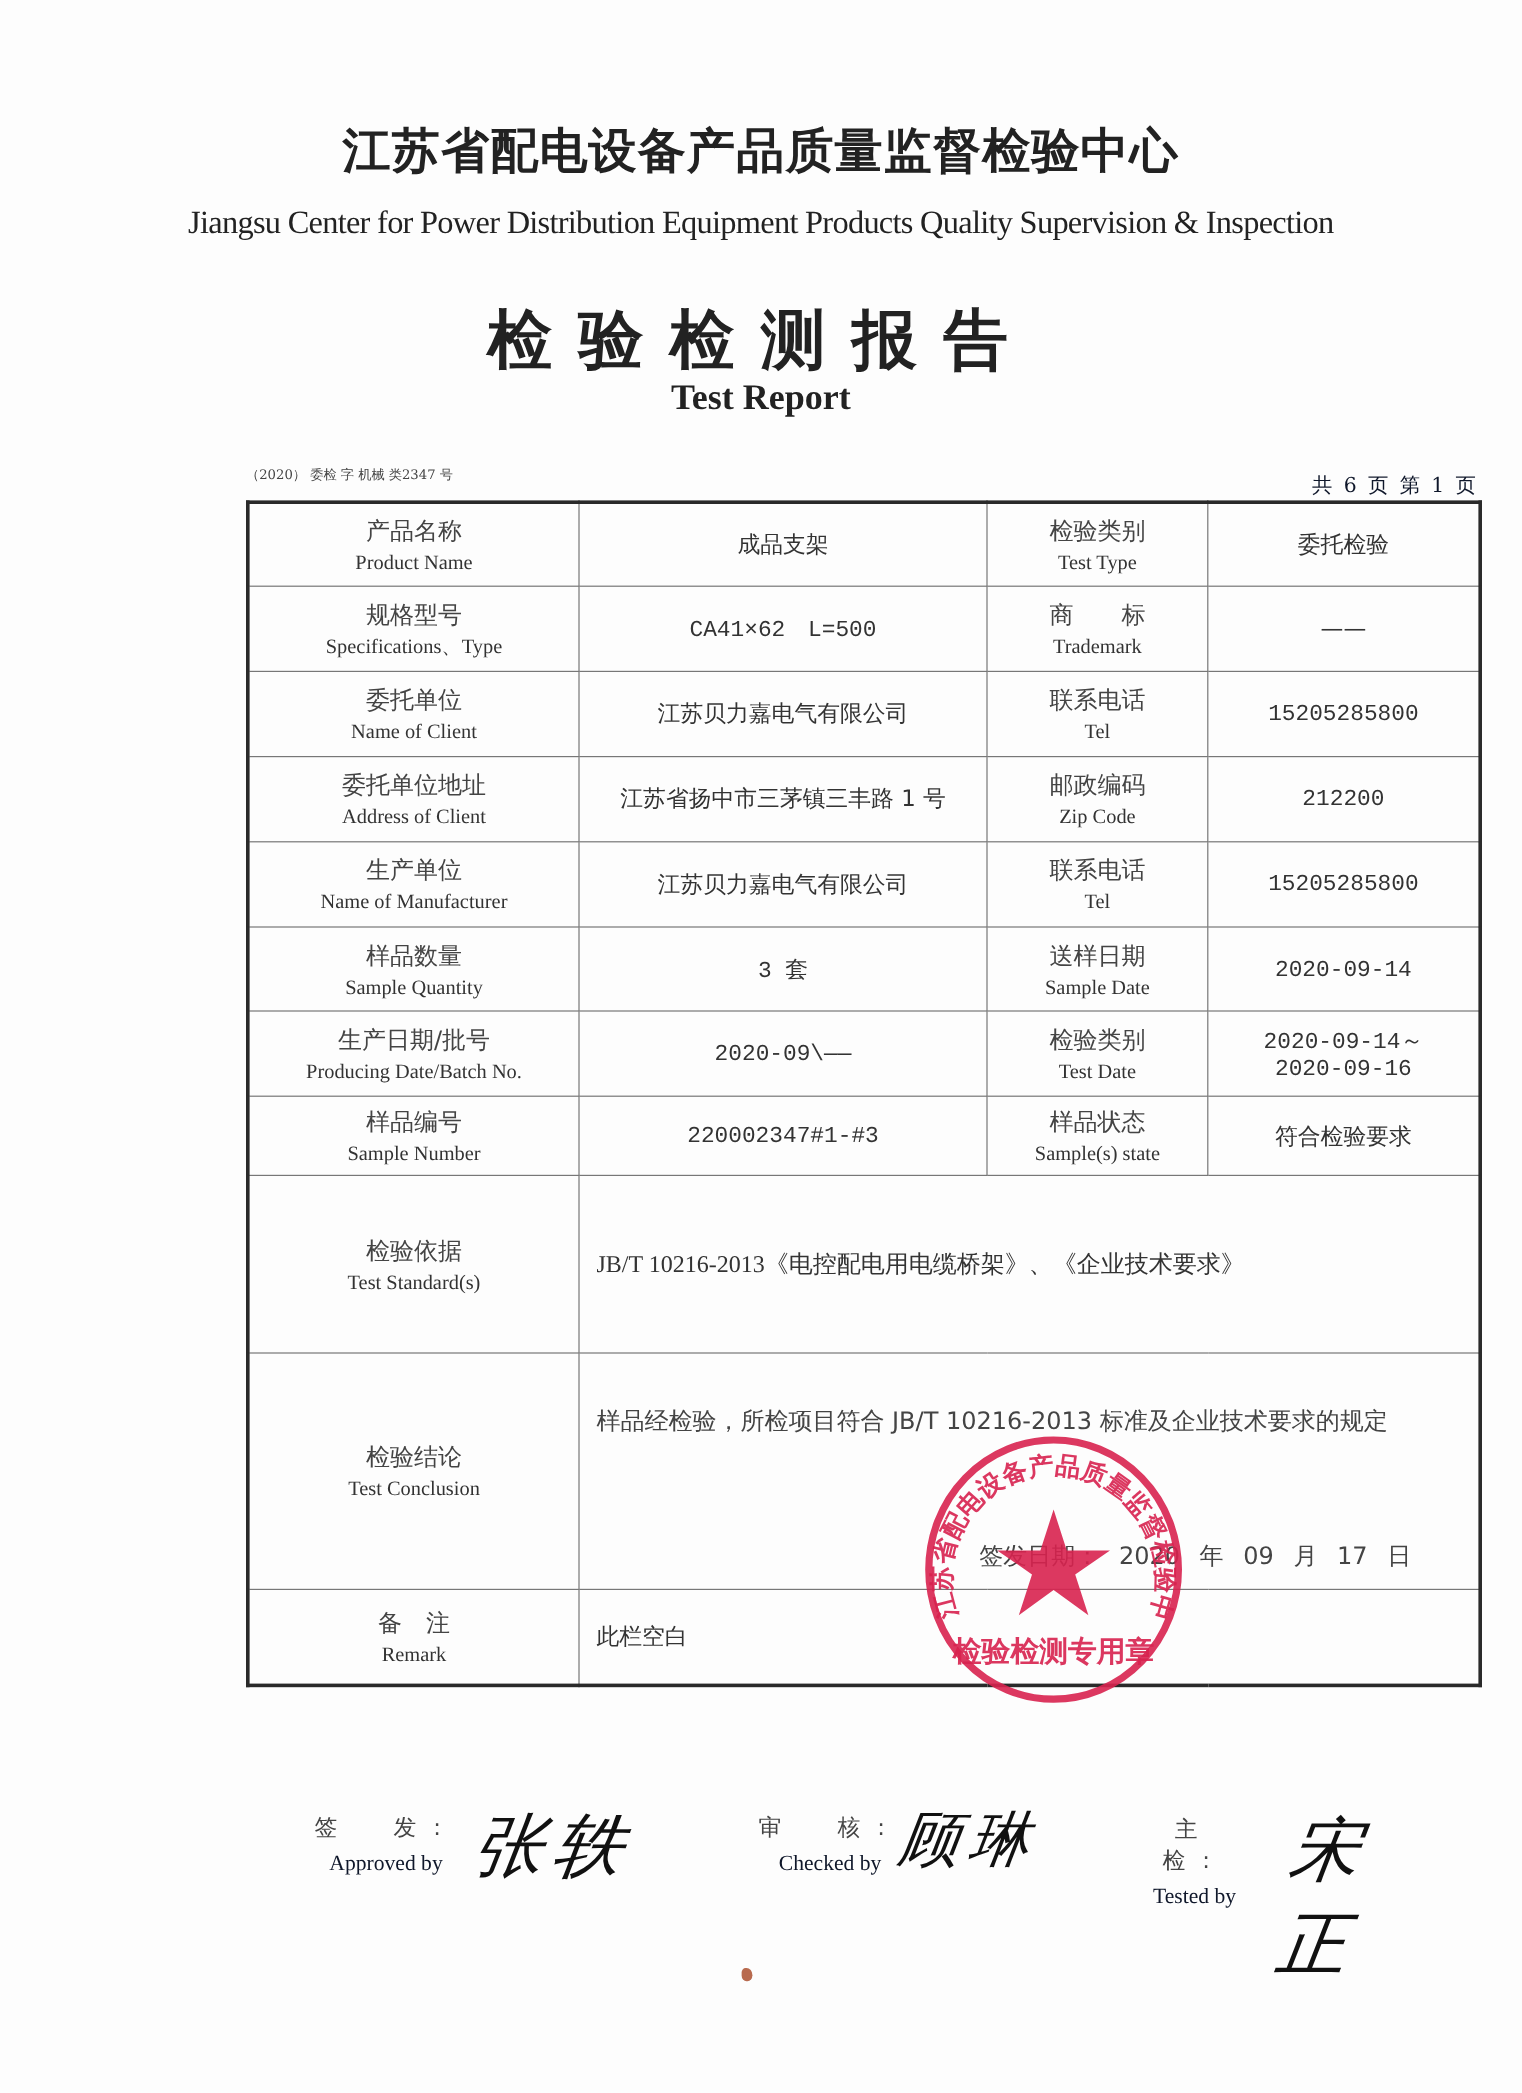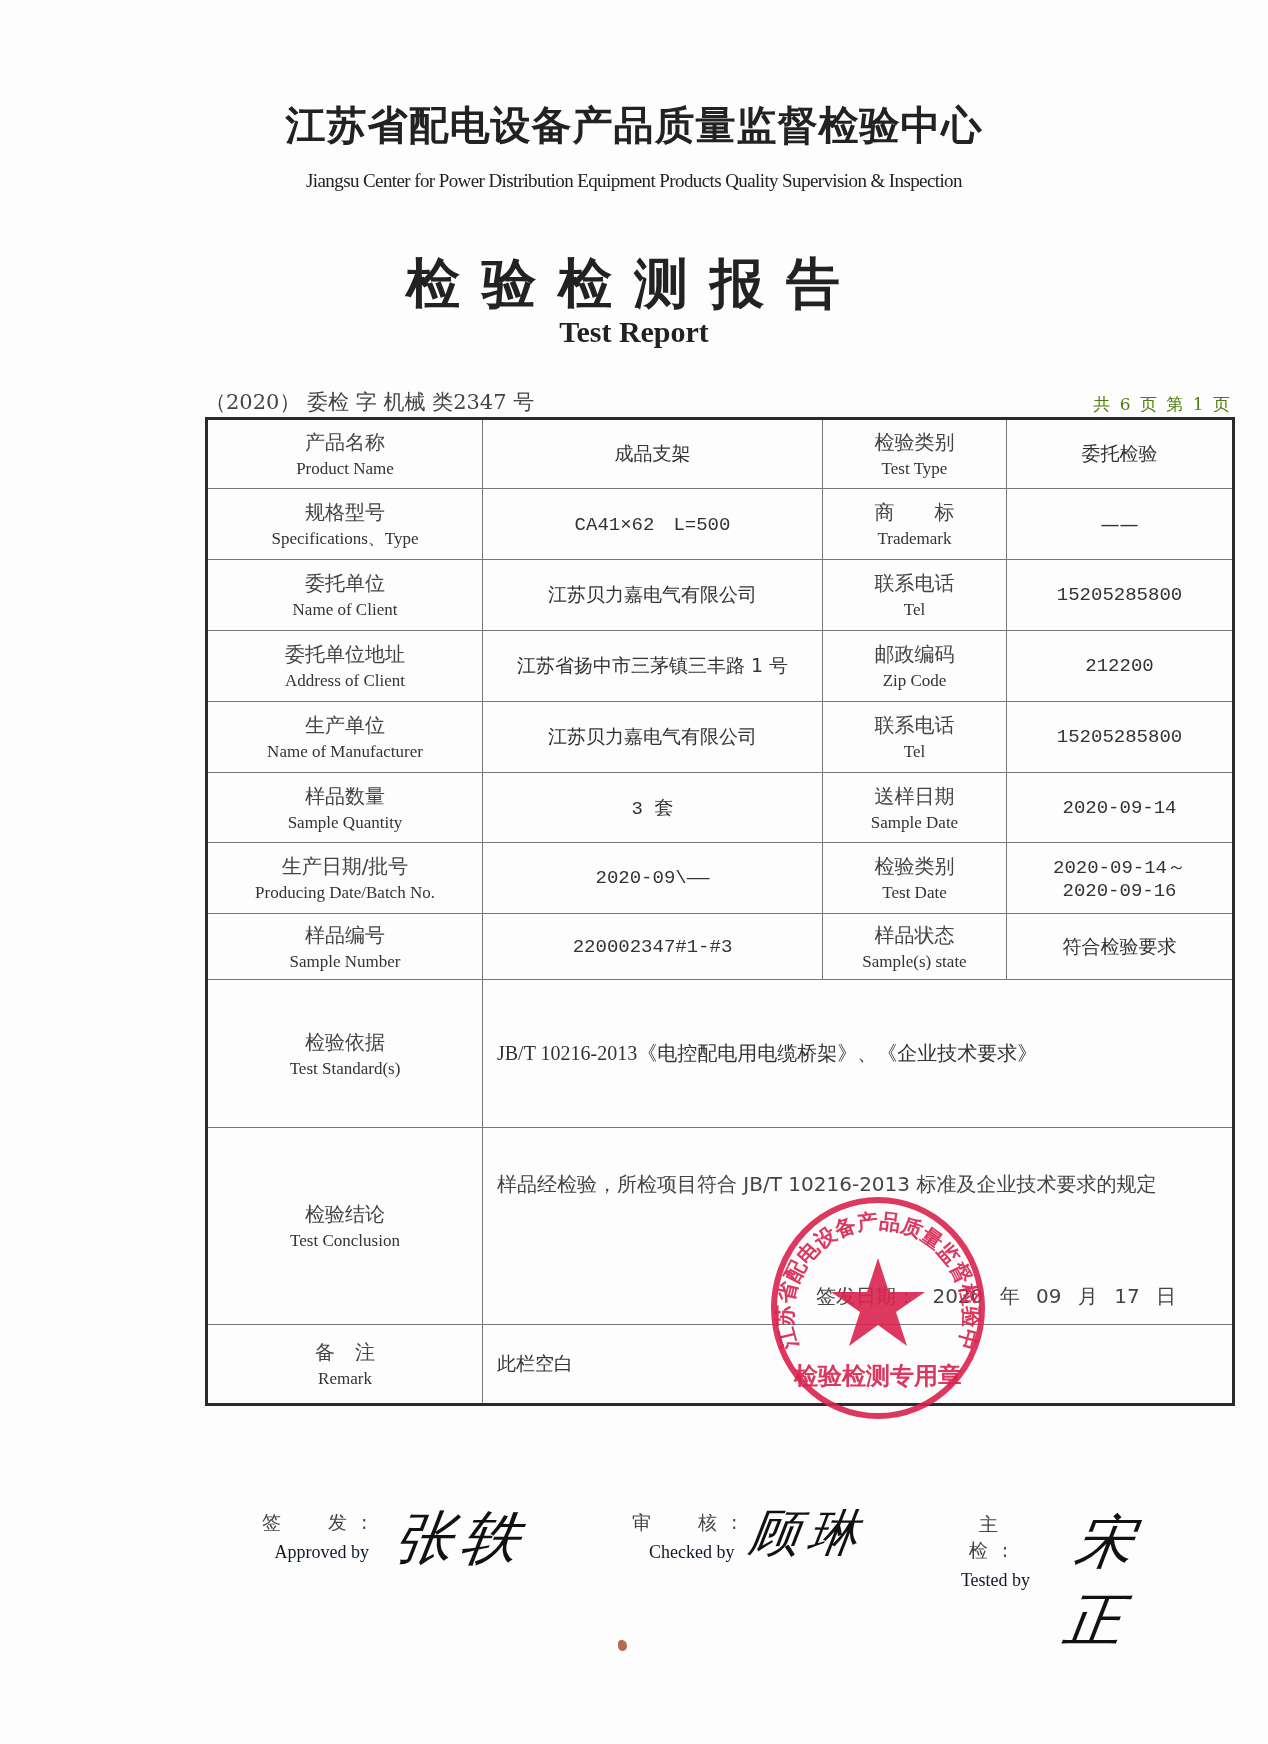--- a/index.html
+++ b/index.html
@@ -2,27 +2,27 @@
 <html><head>
 <meta charset="utf-8">
 <style>
   html, body { margin:0; padding:0; }
   body { width:1268px; height:1744px; background:#fdfdfd; position:relative; overflow:hidden;
          font-family:"DejaVu Serif","Liberation Serif",serif; color:#333; }
   .abs { position:absolute; }
   .org-cn { left:0; width:1268px; top:98px; text-align:center; font-family:"DejaVu Sans","Liberation Sans",sans-serif;
             font-size:40px; letter-spacing:1px; color:#222; font-weight:bold; }
   .org-en { left:0; width:1268px; top:170px; text-align:center; font-family:"Liberation Serif",serif;
-            font-size:19px; color:#222; letter-spacing:-0.6px; }
+            font-size:27px; color:#222; letter-spacing:-0.6px; }
   .title-cn { left:0; width:1268px; top:248px; text-align:center; font-family:"DejaVu Sans","Liberation Sans",sans-serif;
               font-size:54px; font-weight:bold; letter-spacing:22px; color:#222; box-sizing:border-box; }
   .title-en { left:0; width:1268px; top:315px; text-align:center; font-family:"Liberation Serif",serif;
               font-size:30px; font-weight:bold; color:#222; }
-  .report-no { left:205px; top:388px; font-size:21px; color:#444; }
-  .page-no { right:36px; top:393px; font-size:17px; color:#4d7c0f; letter-spacing:2px; }
+  .report-no { left:205px; top:388px; font-size:11px; color:#444; }
+  .page-no { right:36px; top:393px; font-size:17px; color:#0f172a; letter-spacing:2px; }
 
   table.report { position:absolute; left:205px; top:417px; width:1027px; border-collapse:collapse;
                  border:3px solid #2a2a2a; table-layout:fixed; }
   table.report td { border:1px solid #777; text-align:center; vertical-align:middle; padding:0; color:#333; }
   .lbl-cn { font-family:"DejaVu Sans","Liberation Sans",sans-serif; font-size:20px; line-height:30px; color:#444; }
   .lbl-en { font-family:"Liberation Serif",serif; font-size:17px; line-height:24px; color:#333; }
   .val { font-family:"DejaVu Sans","Liberation Sans",sans-serif; font-size:19px; color:#444; }
   .val-mono { font-family:"Liberation Mono","DejaVu Sans Mono",monospace; font-size:19px; color:#444; }
   .val-serif { font-family:"Liberation Serif",serif; font-size:20px; color:#444; }
   .left-val { text-align:left !important; padding-left:14px !important; }

